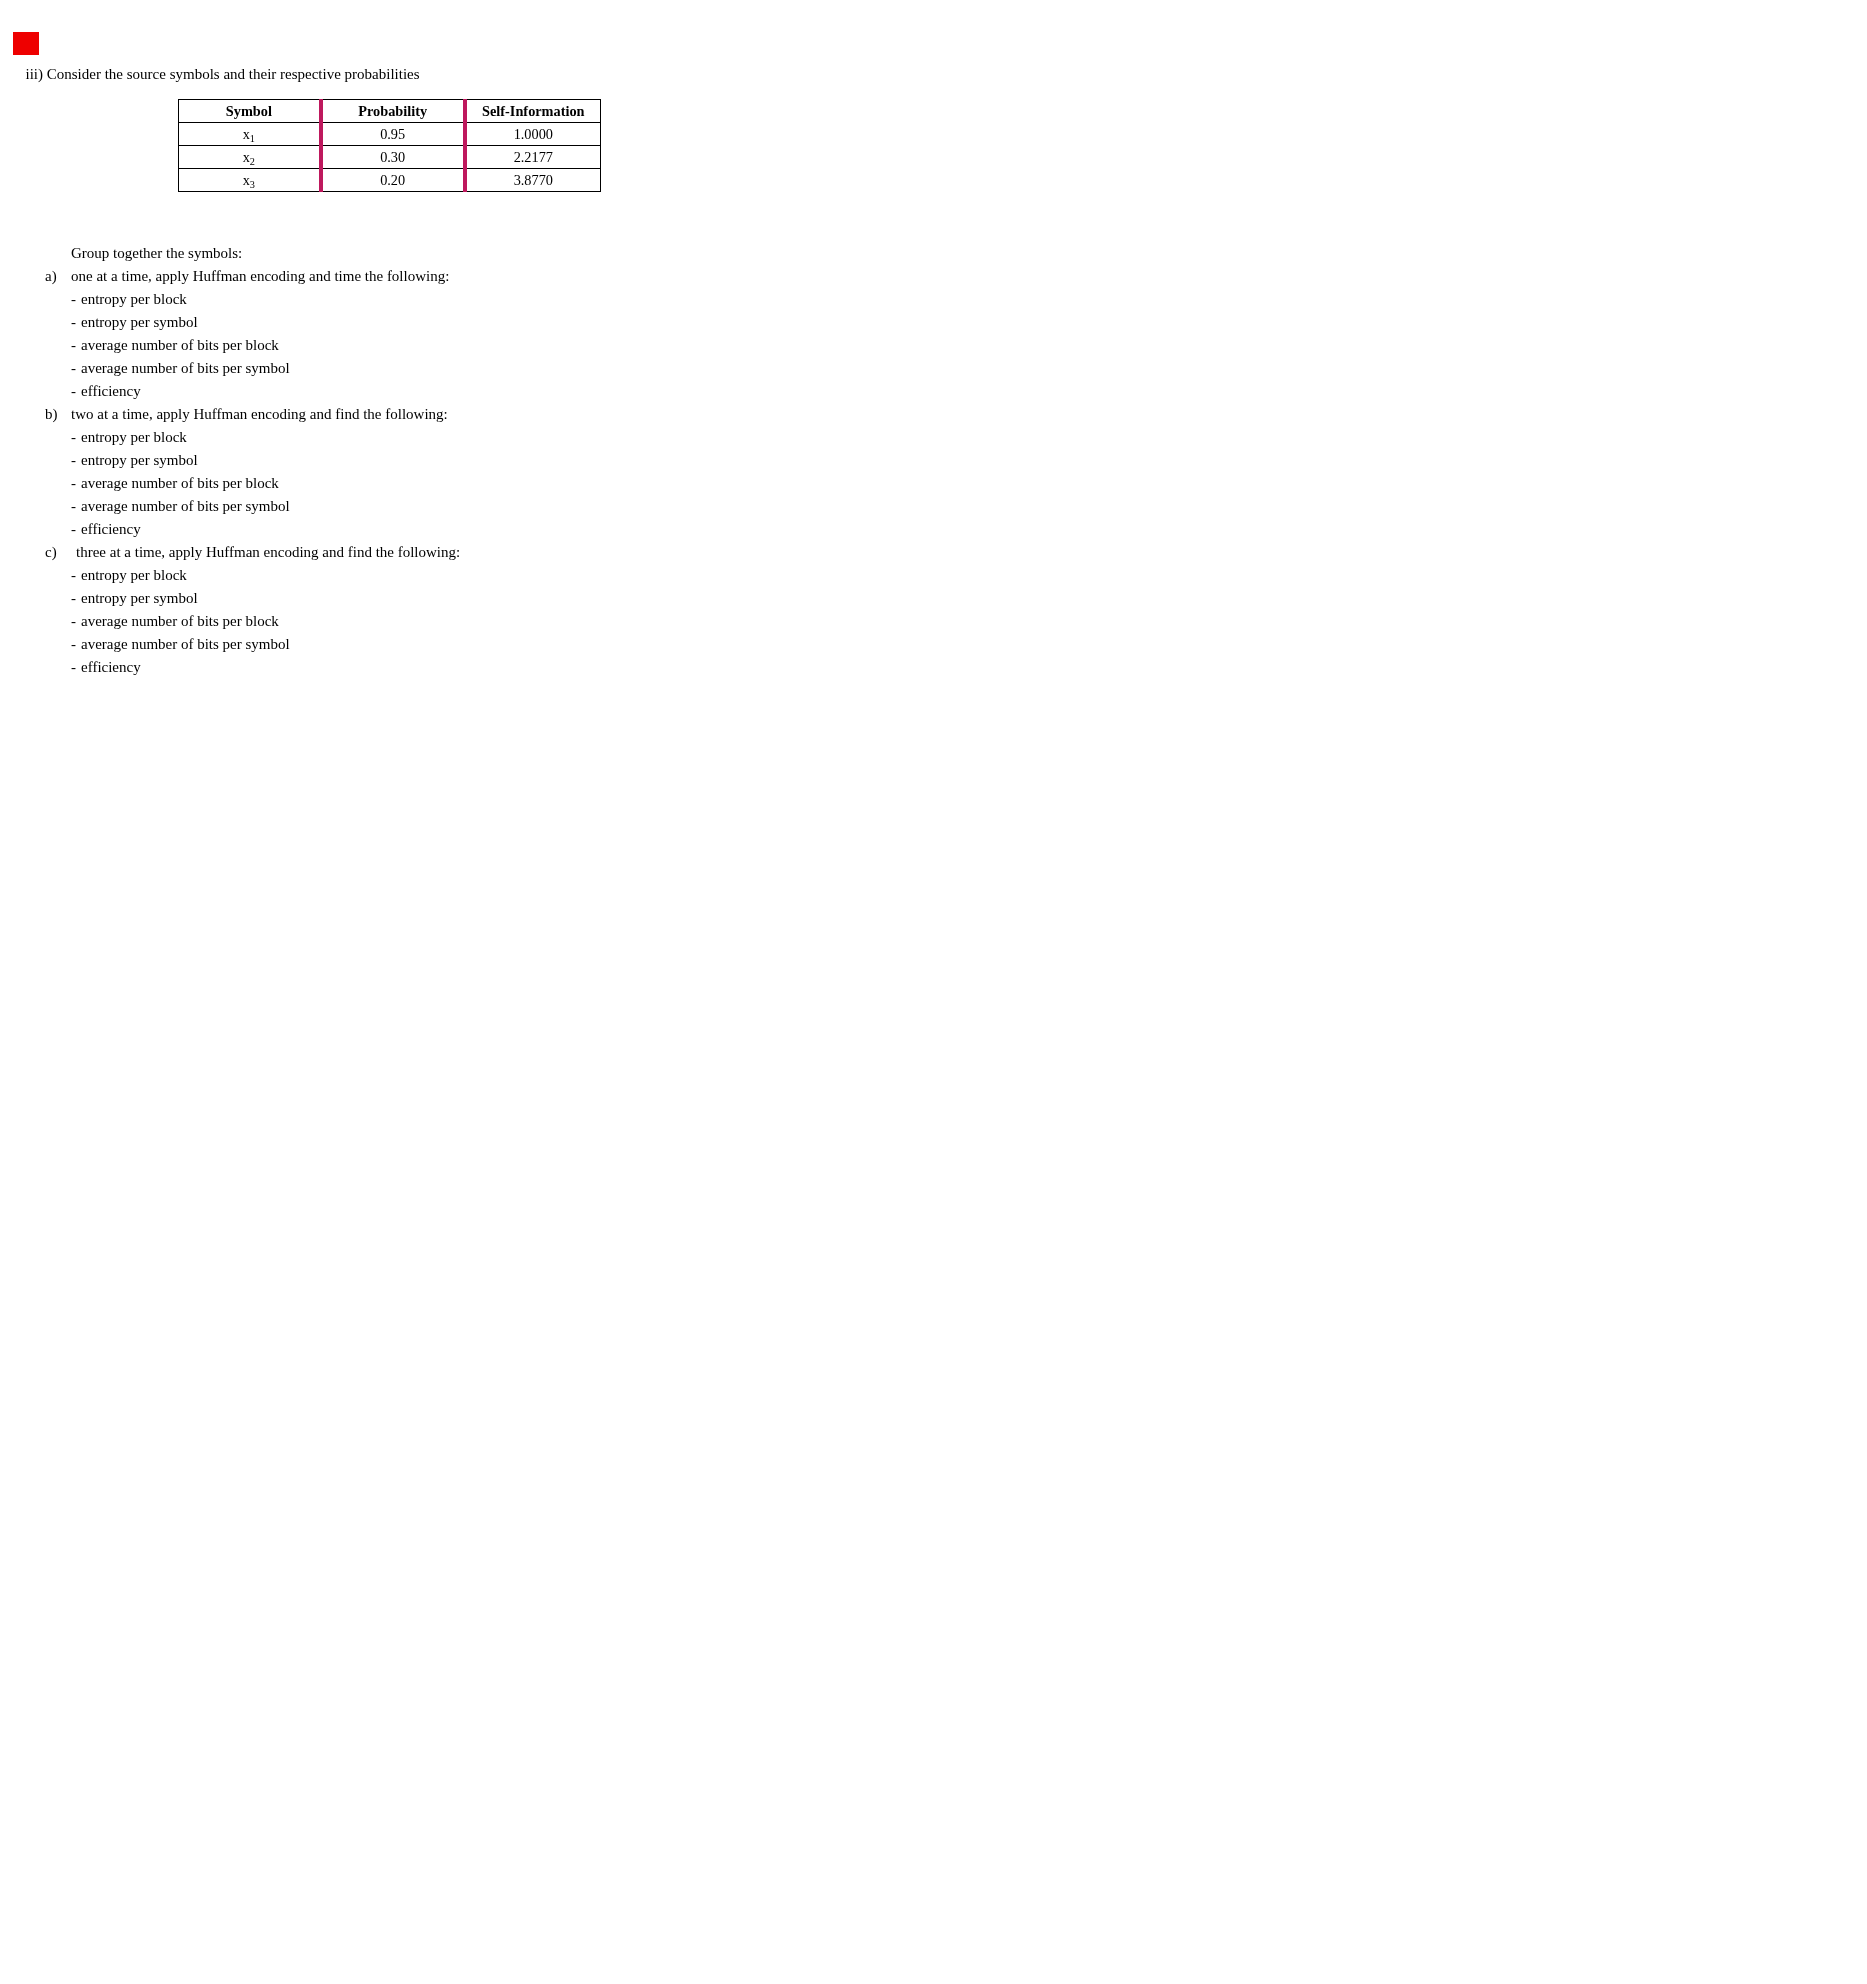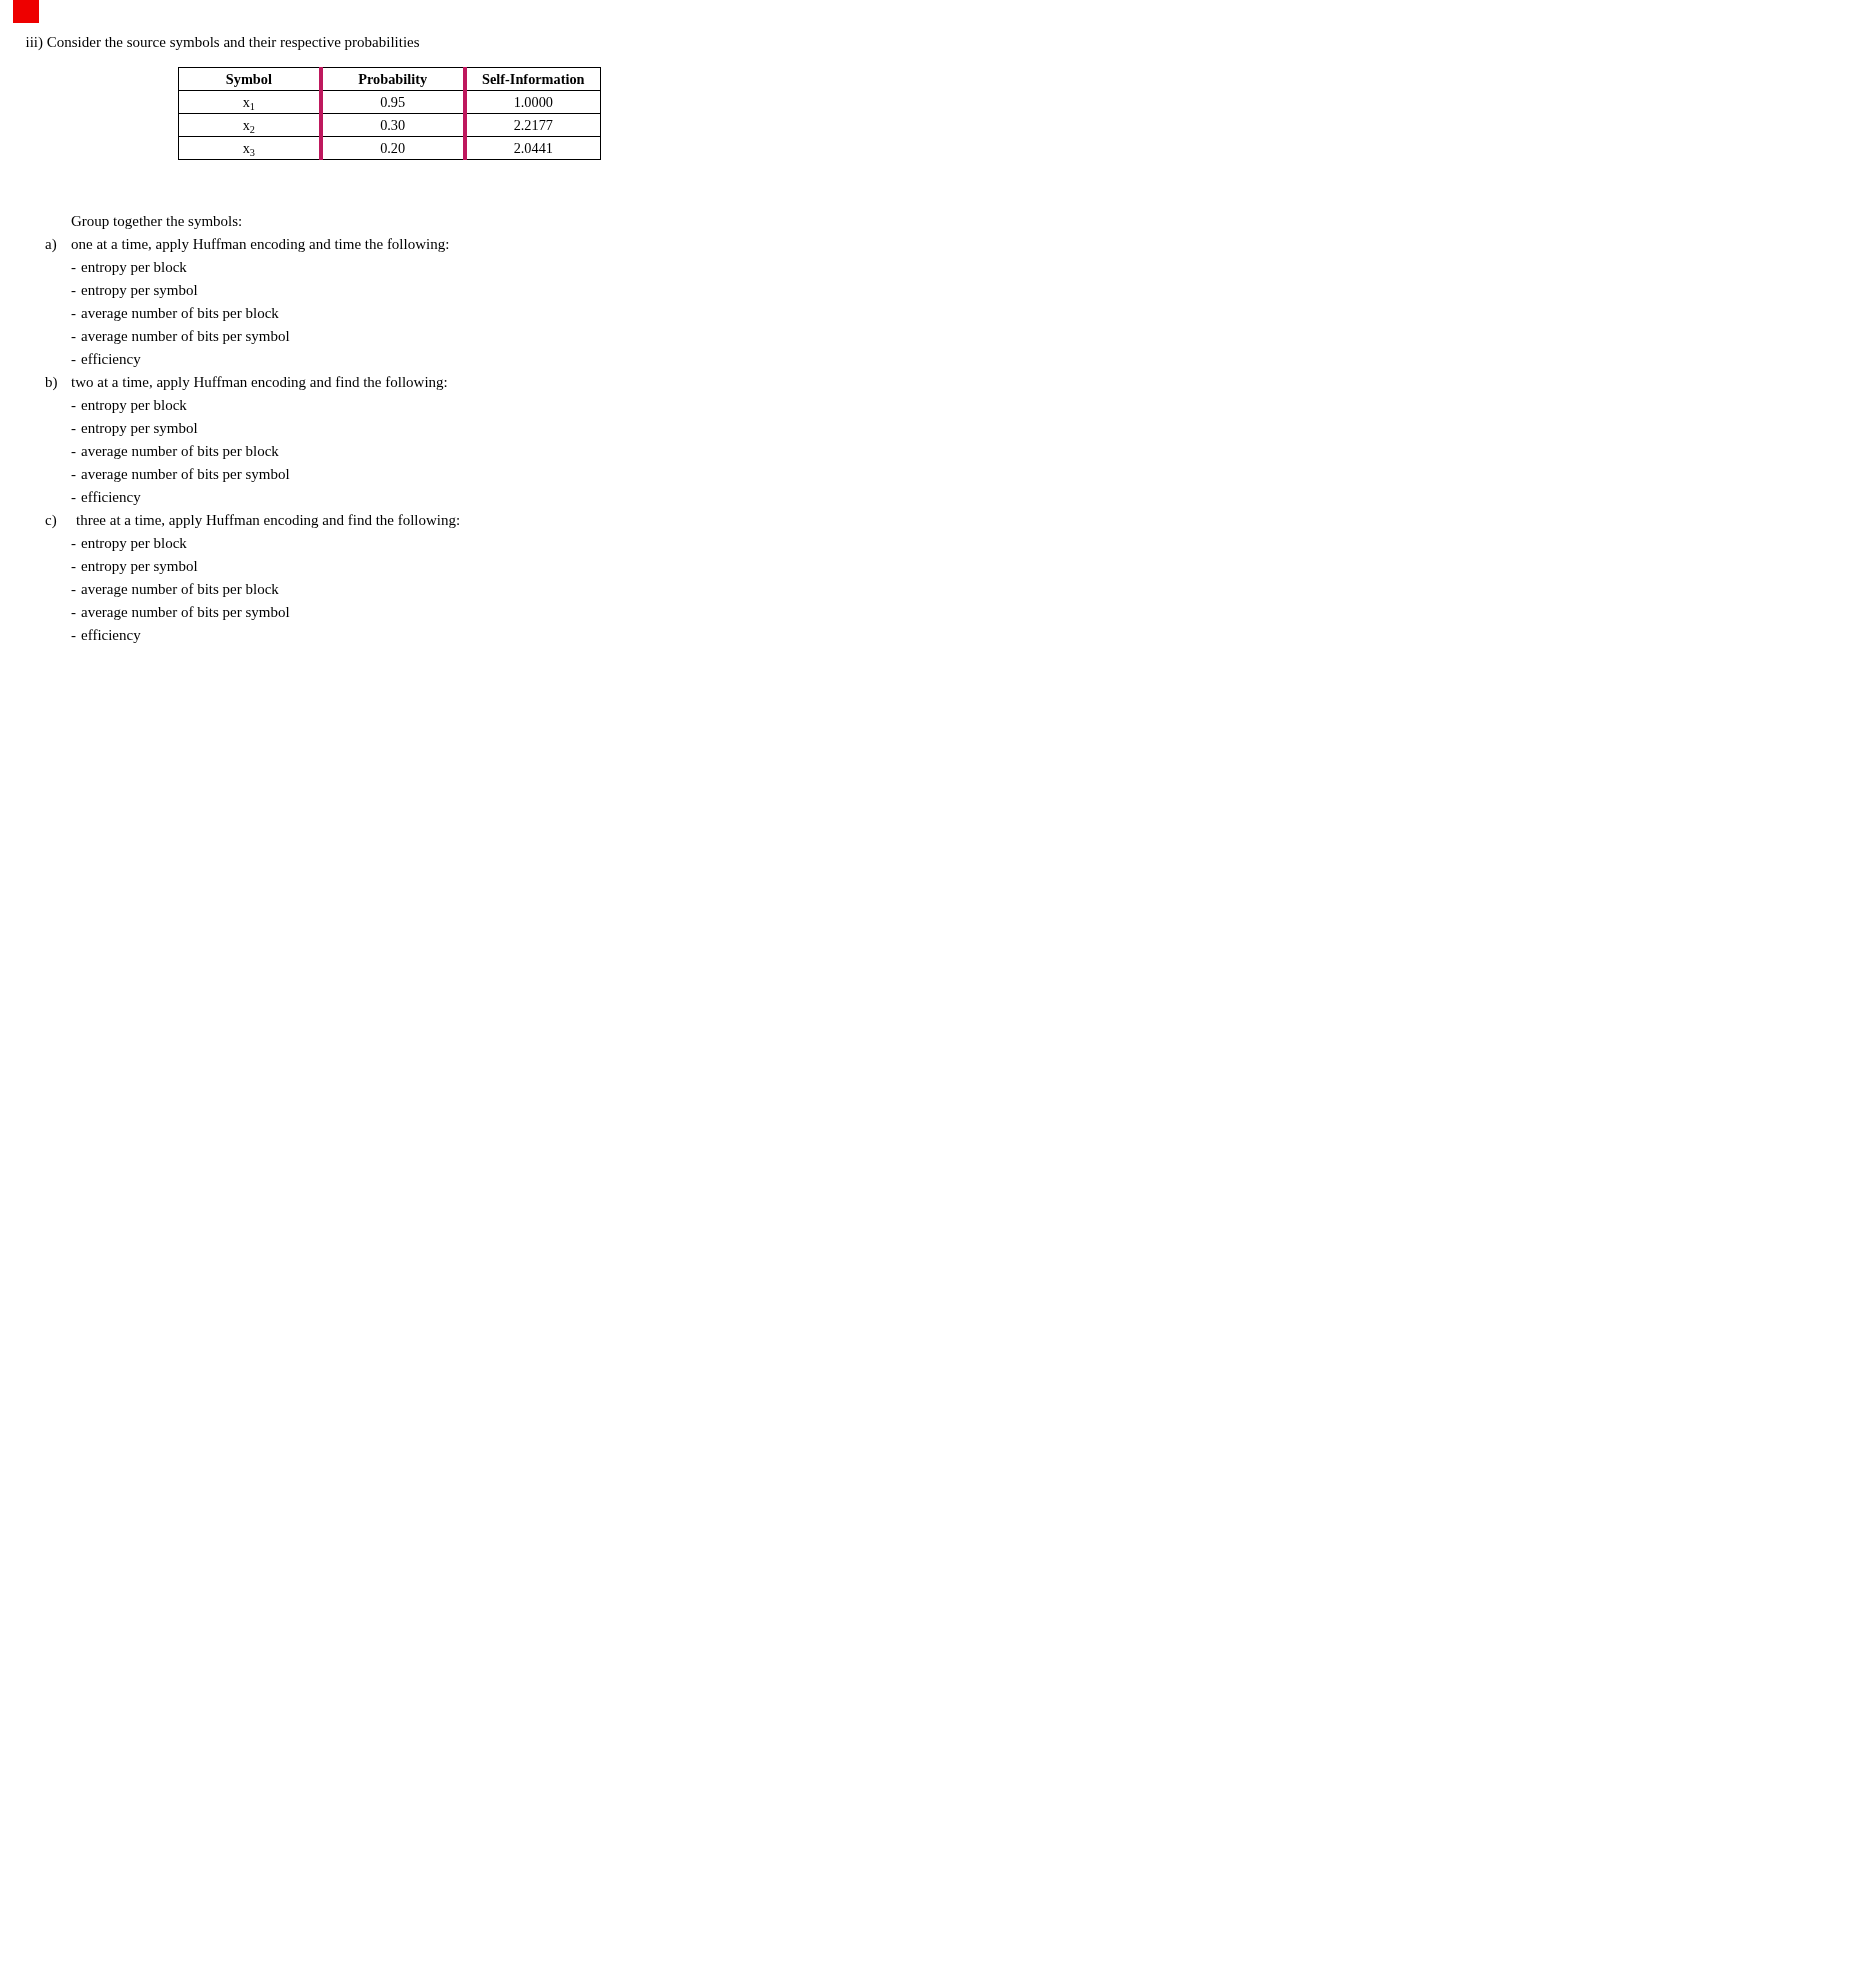--- a/index.html
+++ b/index.html
@@ -4,20 +4,21 @@
 <style>
   html, body { margin: 0; padding: 0; background: #ffffff; }
   .page {
     position: relative;
     width: 623px;
     height: 662px;
     background: #ffffff;
     color: #000000;
     font-family: "Liberation Serif", "DejaVu Serif", serif;
     overflow: hidden;
+    margin-top: 32px;
   }
   .red-marker {
     position: absolute;
     left: 12.8px; top: 0;
     width: 26.5px; height: 23px;
   }
   .doc-title {
     position: absolute;
     left: 25.5px; top: 34px;
     font-size: 15px;
@@ -100,21 +101,21 @@
       <td>1.0000</td>
     </tr>
     <tr>
       <td><span>x</span><sub>2</sub></td>
       <td>0.30</td>
       <td>2.2177</td>
     </tr>
     <tr>
       <td><span>x</span><sub>3</sub></td>
       <td>0.20</td>
-      <td>2.0441</td>
+      <td>3.8770</td>
     </tr>
   </tbody>
     </table>
 
   <div class="instructions">
 
     <div class="line">
       <span class="intro-text">Group together the symbols:</span>
     </div>
 

